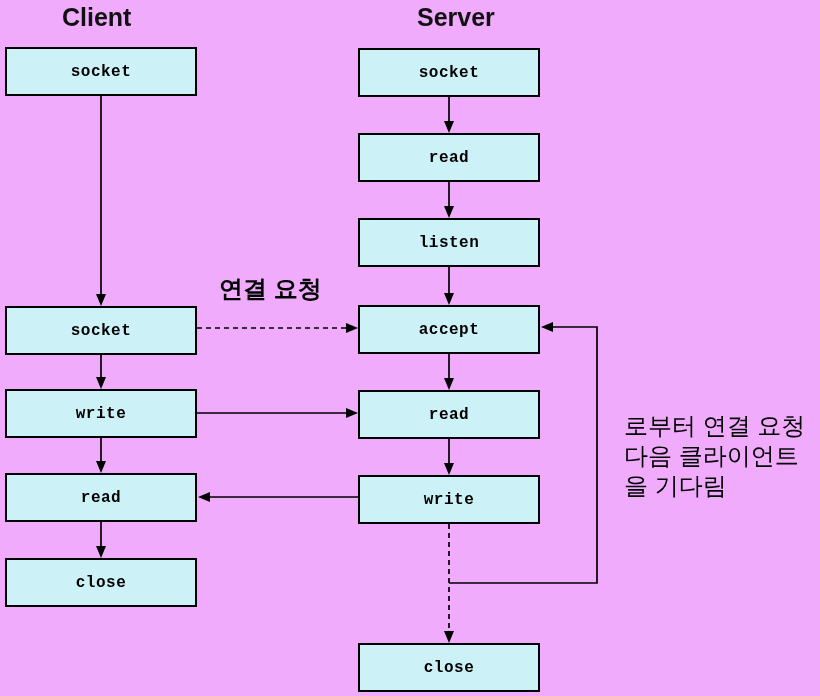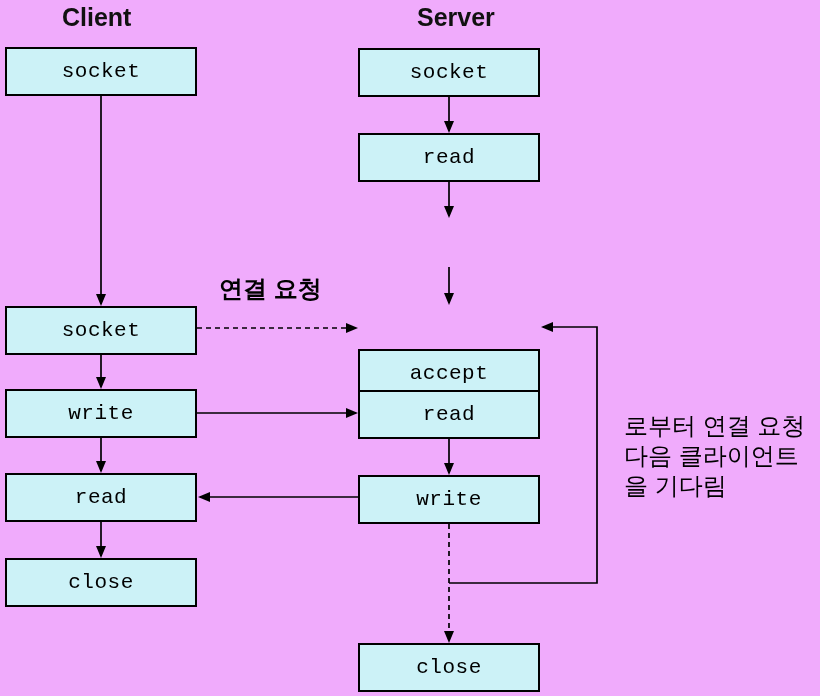--- a/index.html
+++ b/index.html
@@ -21,36 +21,36 @@
   .box {
     position: absolute;
     box-sizing: border-box;
     height: 49px;
     background: var(--box-fill, #ccf2f7);
     border: 2px solid var(--box-border, #000);
     display: flex;
     align-items: center;
     justify-content: center;
     font-family: "Liberation Mono", "DejaVu Sans Mono", monospace;
-    font-weight: normal;
-    font-size: 21px;
+    font-weight: bold;
+    font-size: 16px;
     letter-spacing: 0.5px;
     color: #000;
   }
   .client-box { left: 5px;   width: 192px; }
   .server-box { left: 358px; width: 182px; }
   #c-socket  { top: 47px; }
   #c-connect { top: 306px; }
   #c-write   { top: 389px; }
   #c-read    { top: 473px; }
   #c-close   { top: 558px; }
   #s-socket  { top: 48px; }
   #s-bind    { top: 133px; }
   #s-listen  { top: 218px; }
-  #s-accept  { top: 305px; margin-top: 44px; }
+  #s-accept  { top: 305px; }
   #s-read    { top: 390px; }
   #s-write   { top: 475px; }
   #s-close   { top: 643px; }
   .col-title {
     position: absolute;
     font-weight: bold;
     font-size: 25px;
     color: #111;
   }
   #client-title { left: 62px; top: 3px; }
@@ -100,20 +100,21 @@
   <div class="col-title" id="server-title">Server</div>
 
   <div class="box client-box" id="c-socket">socket</div>
   <div class="box client-box" id="c-connect">socket</div>
   <div class="box client-box" id="c-write">write</div>
   <div class="box client-box" id="c-read">read</div>
   <div class="box client-box" id="c-close">close</div>
 
   <div class="box server-box" id="s-socket">socket</div>
   <div class="box server-box" id="s-bind">read</div>
+  <div class="box server-box" id="s-listen">listen</div>
   <div class="box server-box" id="s-accept">accept</div>
   <div class="box server-box" id="s-read">read</div>
   <div class="box server-box" id="s-write">write</div>
   <div class="box server-box" id="s-close">close</div>
 
   <div class="korean-label" id="conn-label">연결 요청</div>
 
   <div class="korean-label" id="wait-note">
     <div>로부터 연결 요청</div>
     <div>다음 클라이언트</div>

